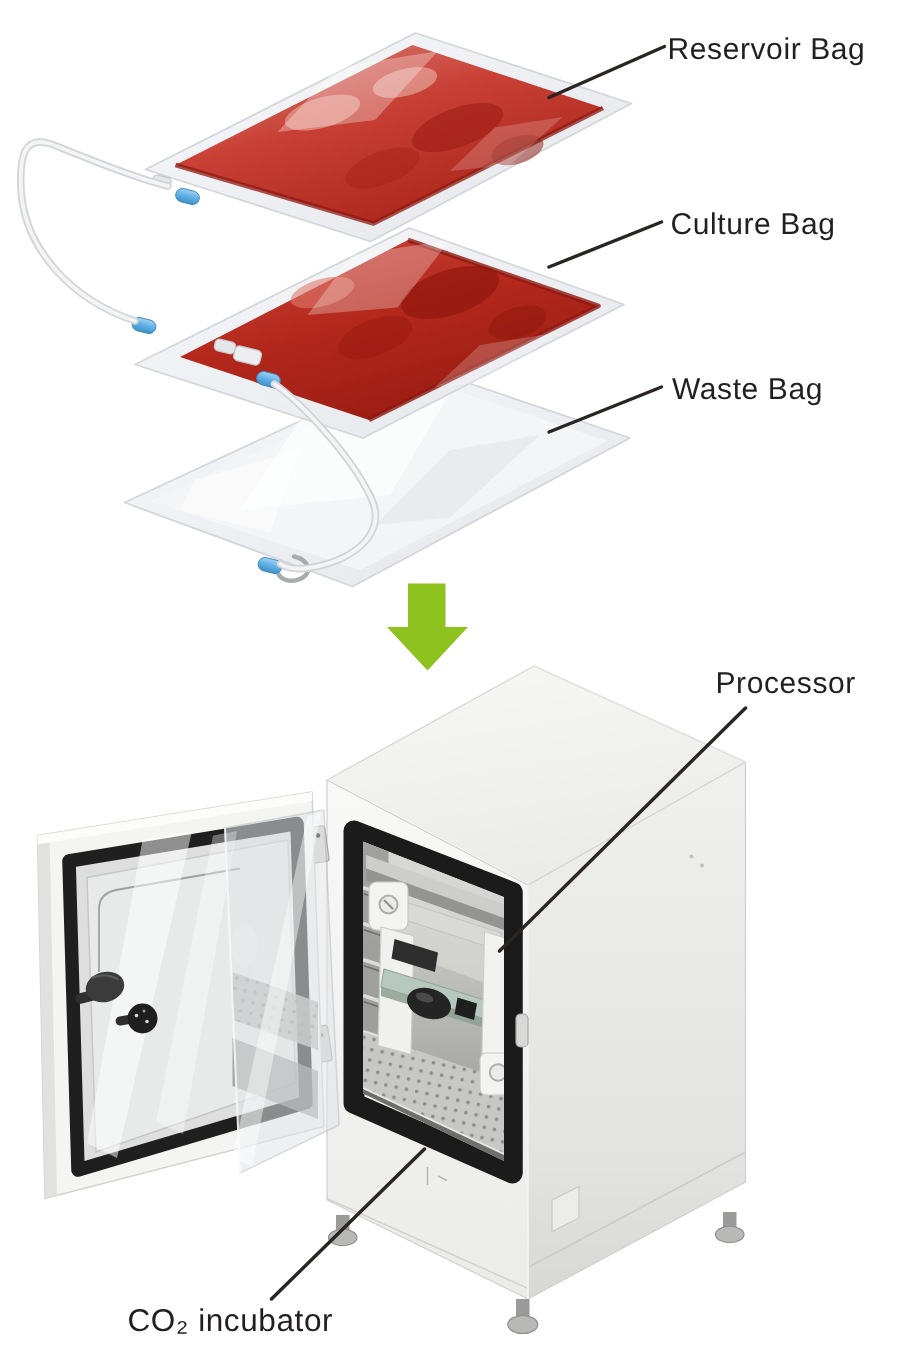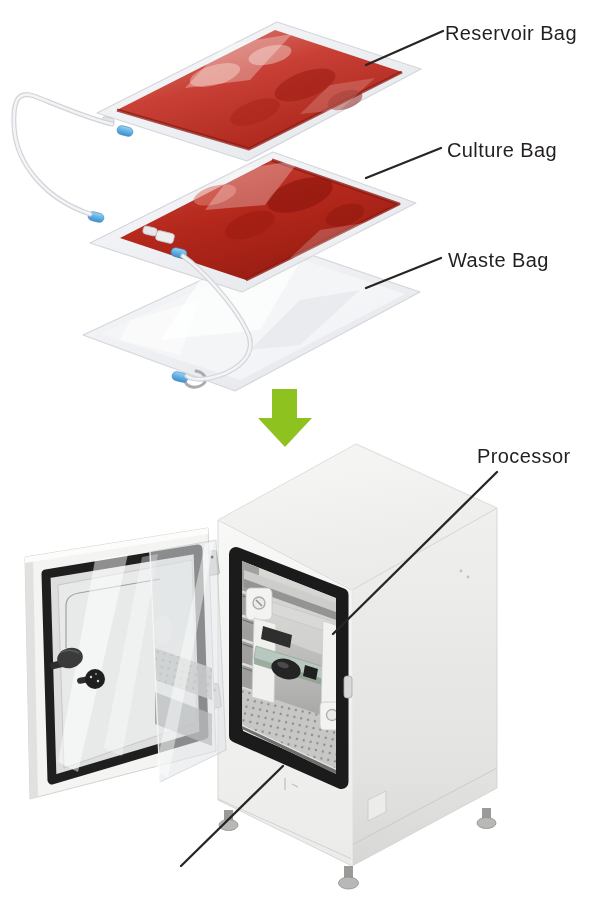--- a/index.html
+++ b/index.html
@@ -261,13 +261,14 @@
     <line x1="366" y1="288" x2="441" y2="258"></line>
     <line x1="497" y1="472" x2="333" y2="634"></line>
     <line x1="283" y1="766" x2="181" y2="866"></line>
   </g>
 </svg>
 
   <div class="lbl lbl-reservoir">Reservoir Bag</div>
   <div class="lbl lbl-culture">Culture Bag</div>
   <div class="lbl lbl-waste">Waste Bag</div>
   <div class="lbl lbl-processor">Processor</div>
+  <div class="lbl lbl-co2">CO₂ incubator</div>
 </div>
 
 </body></html>

